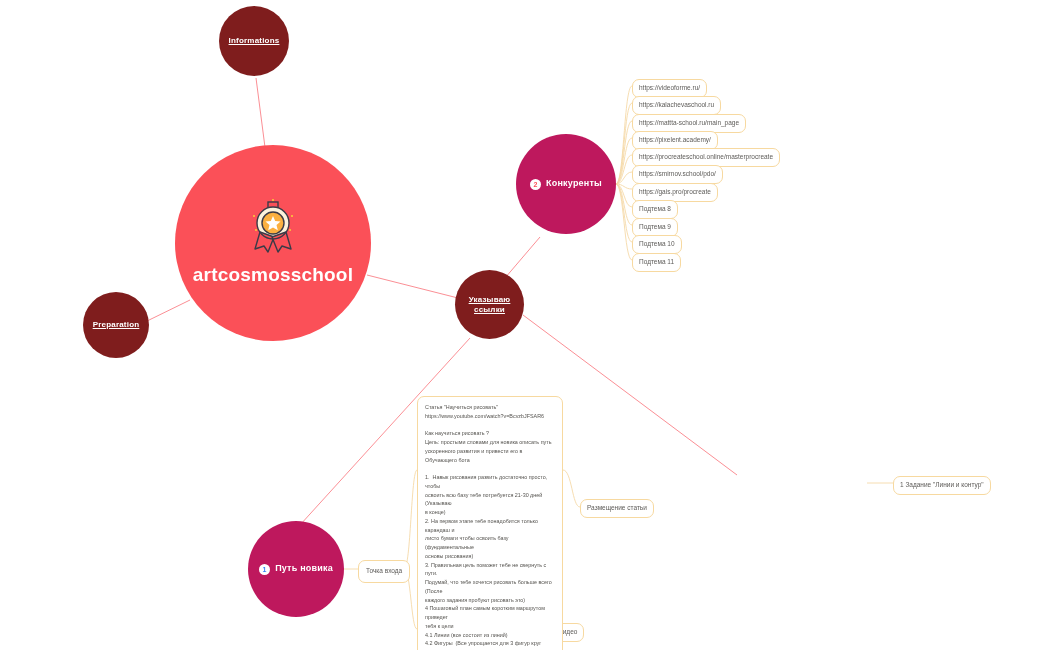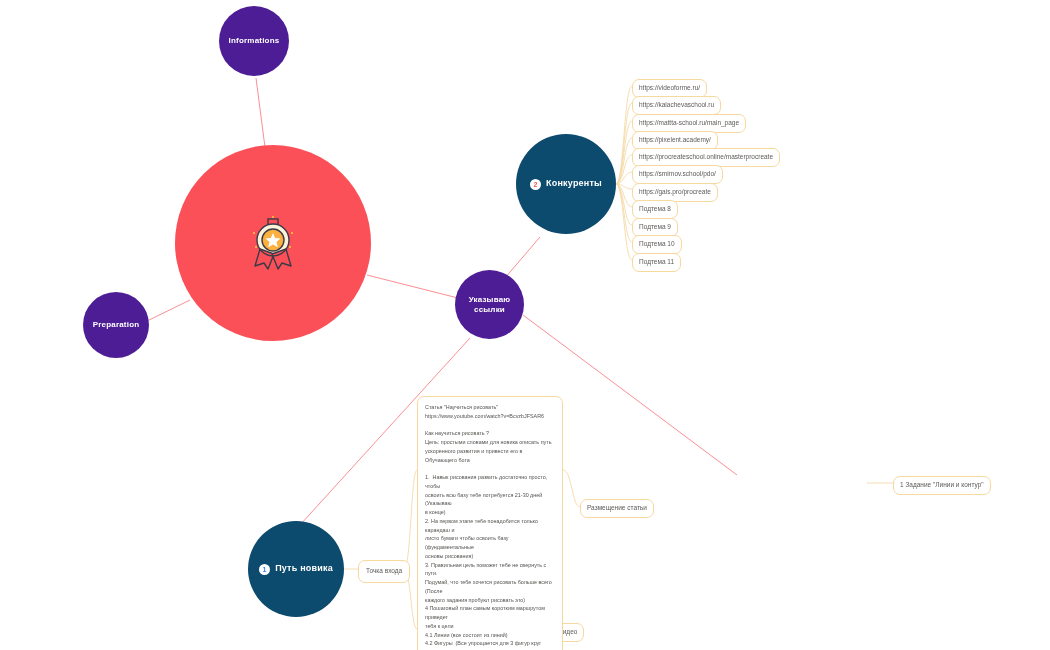--- a/index.html
+++ b/index.html
@@ -57,22 +57,22 @@
     font-size: 19px;
     font-weight: bold;
     margin-top: 10px;
   }
   .medal {
     width: 52px;
     height: 54px;
     position: relative;
   }
 
-  .blue { background: #4c1d95; }
-  .orange { background: #0c4a6e; }
+  .blue { background: #7f1d1d; text-decoration: underline; }
+  .orange { background: #be185d; }
 
   .n-informations {
     left: 219px;
     top: 6px;
     width: 70px;
     height: 70px;
   }
   .n-preparation {
     left: 83px;
     top: 292px;
@@ -223,20 +223,21 @@
         <path d="M26 17 L28.2 22 L33.5 22.5 L29.5 26 L30.8 31.2 L26 28.4 L21.2 31.2 L22.5 26 L18.5 22.5 L23.8 22 Z" fill="#ffffff"></path>
         <g fill="#fbb040">
           <rect x="6" y="16" width="2" height="2"></rect>
           <rect x="44" y="16" width="2" height="2"></rect>
           <rect x="8" y="30" width="2" height="2"></rect>
           <rect x="42" y="30" width="2" height="2"></rect>
           <rect x="25" y="0" width="2" height="2"></rect>
         </g>
       </svg>
     </div>
+    <div class="label">artcosmosschool</div>
   </div>
 
   <div class="node-circle blue n-informations">
     <div class="label">Informations</div>
   </div>
 
   <div class="node-circle blue n-preparation">
     <div class="label">Preparation</div>
   </div>
 

